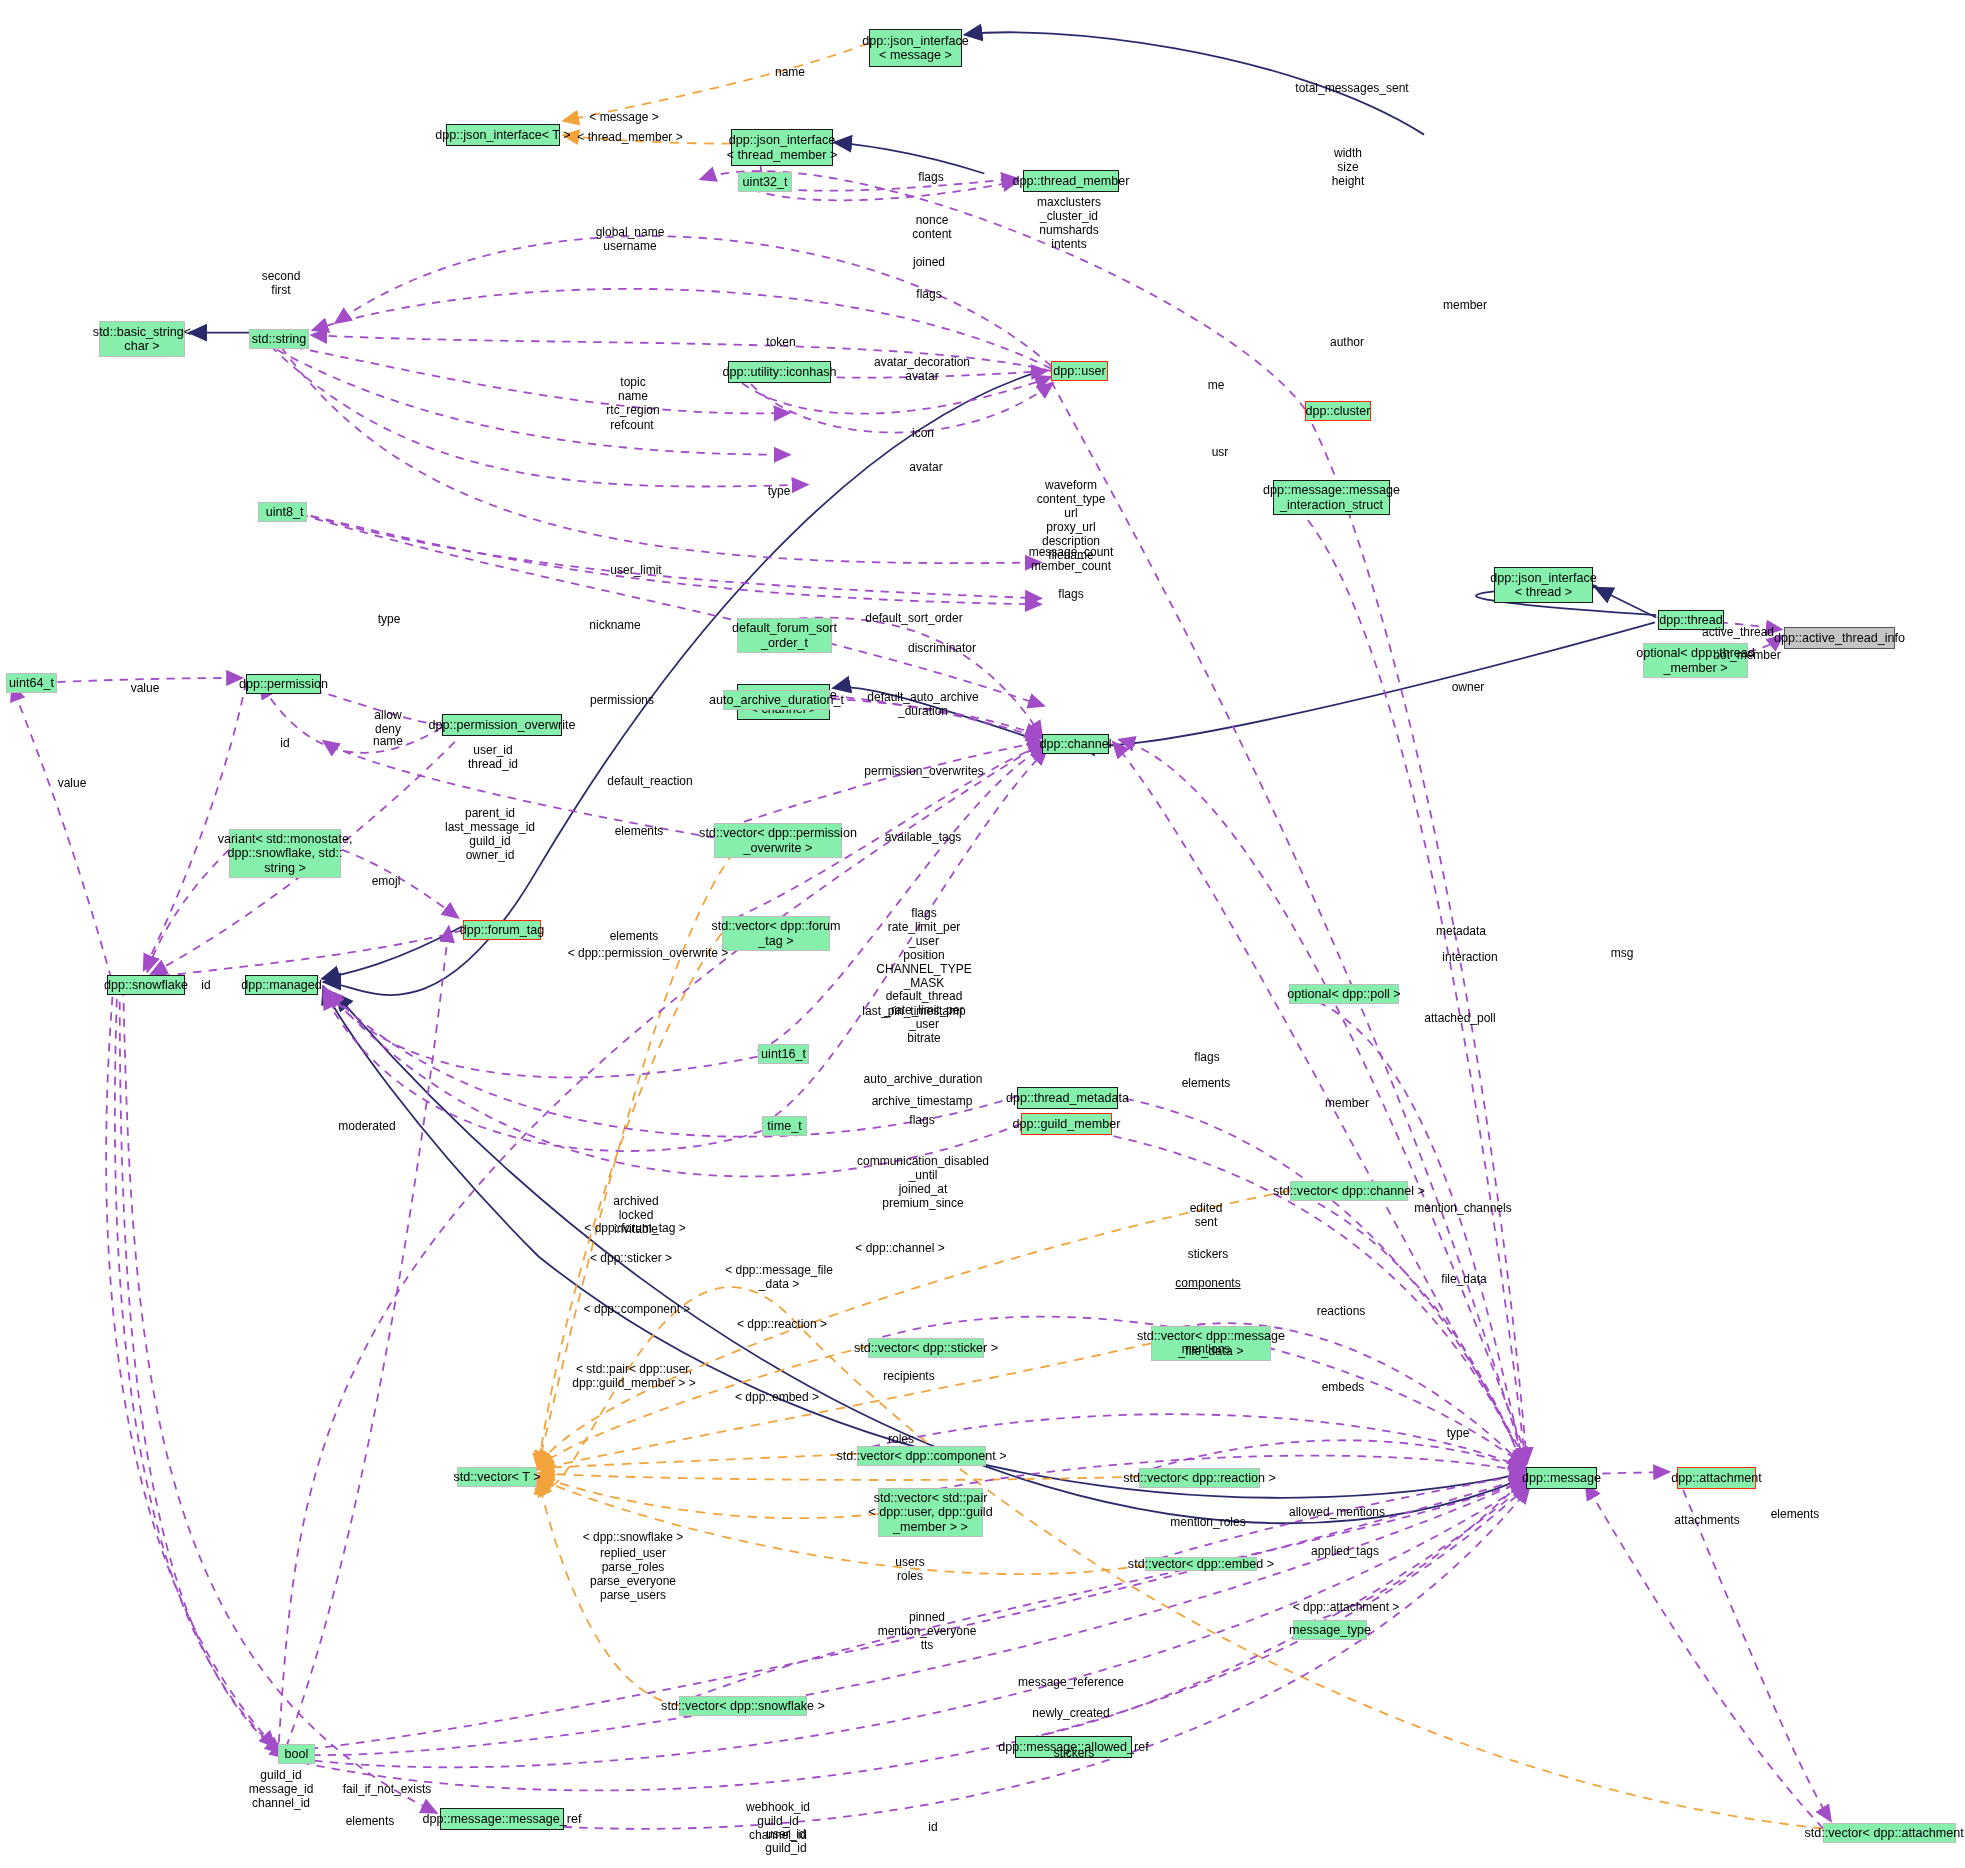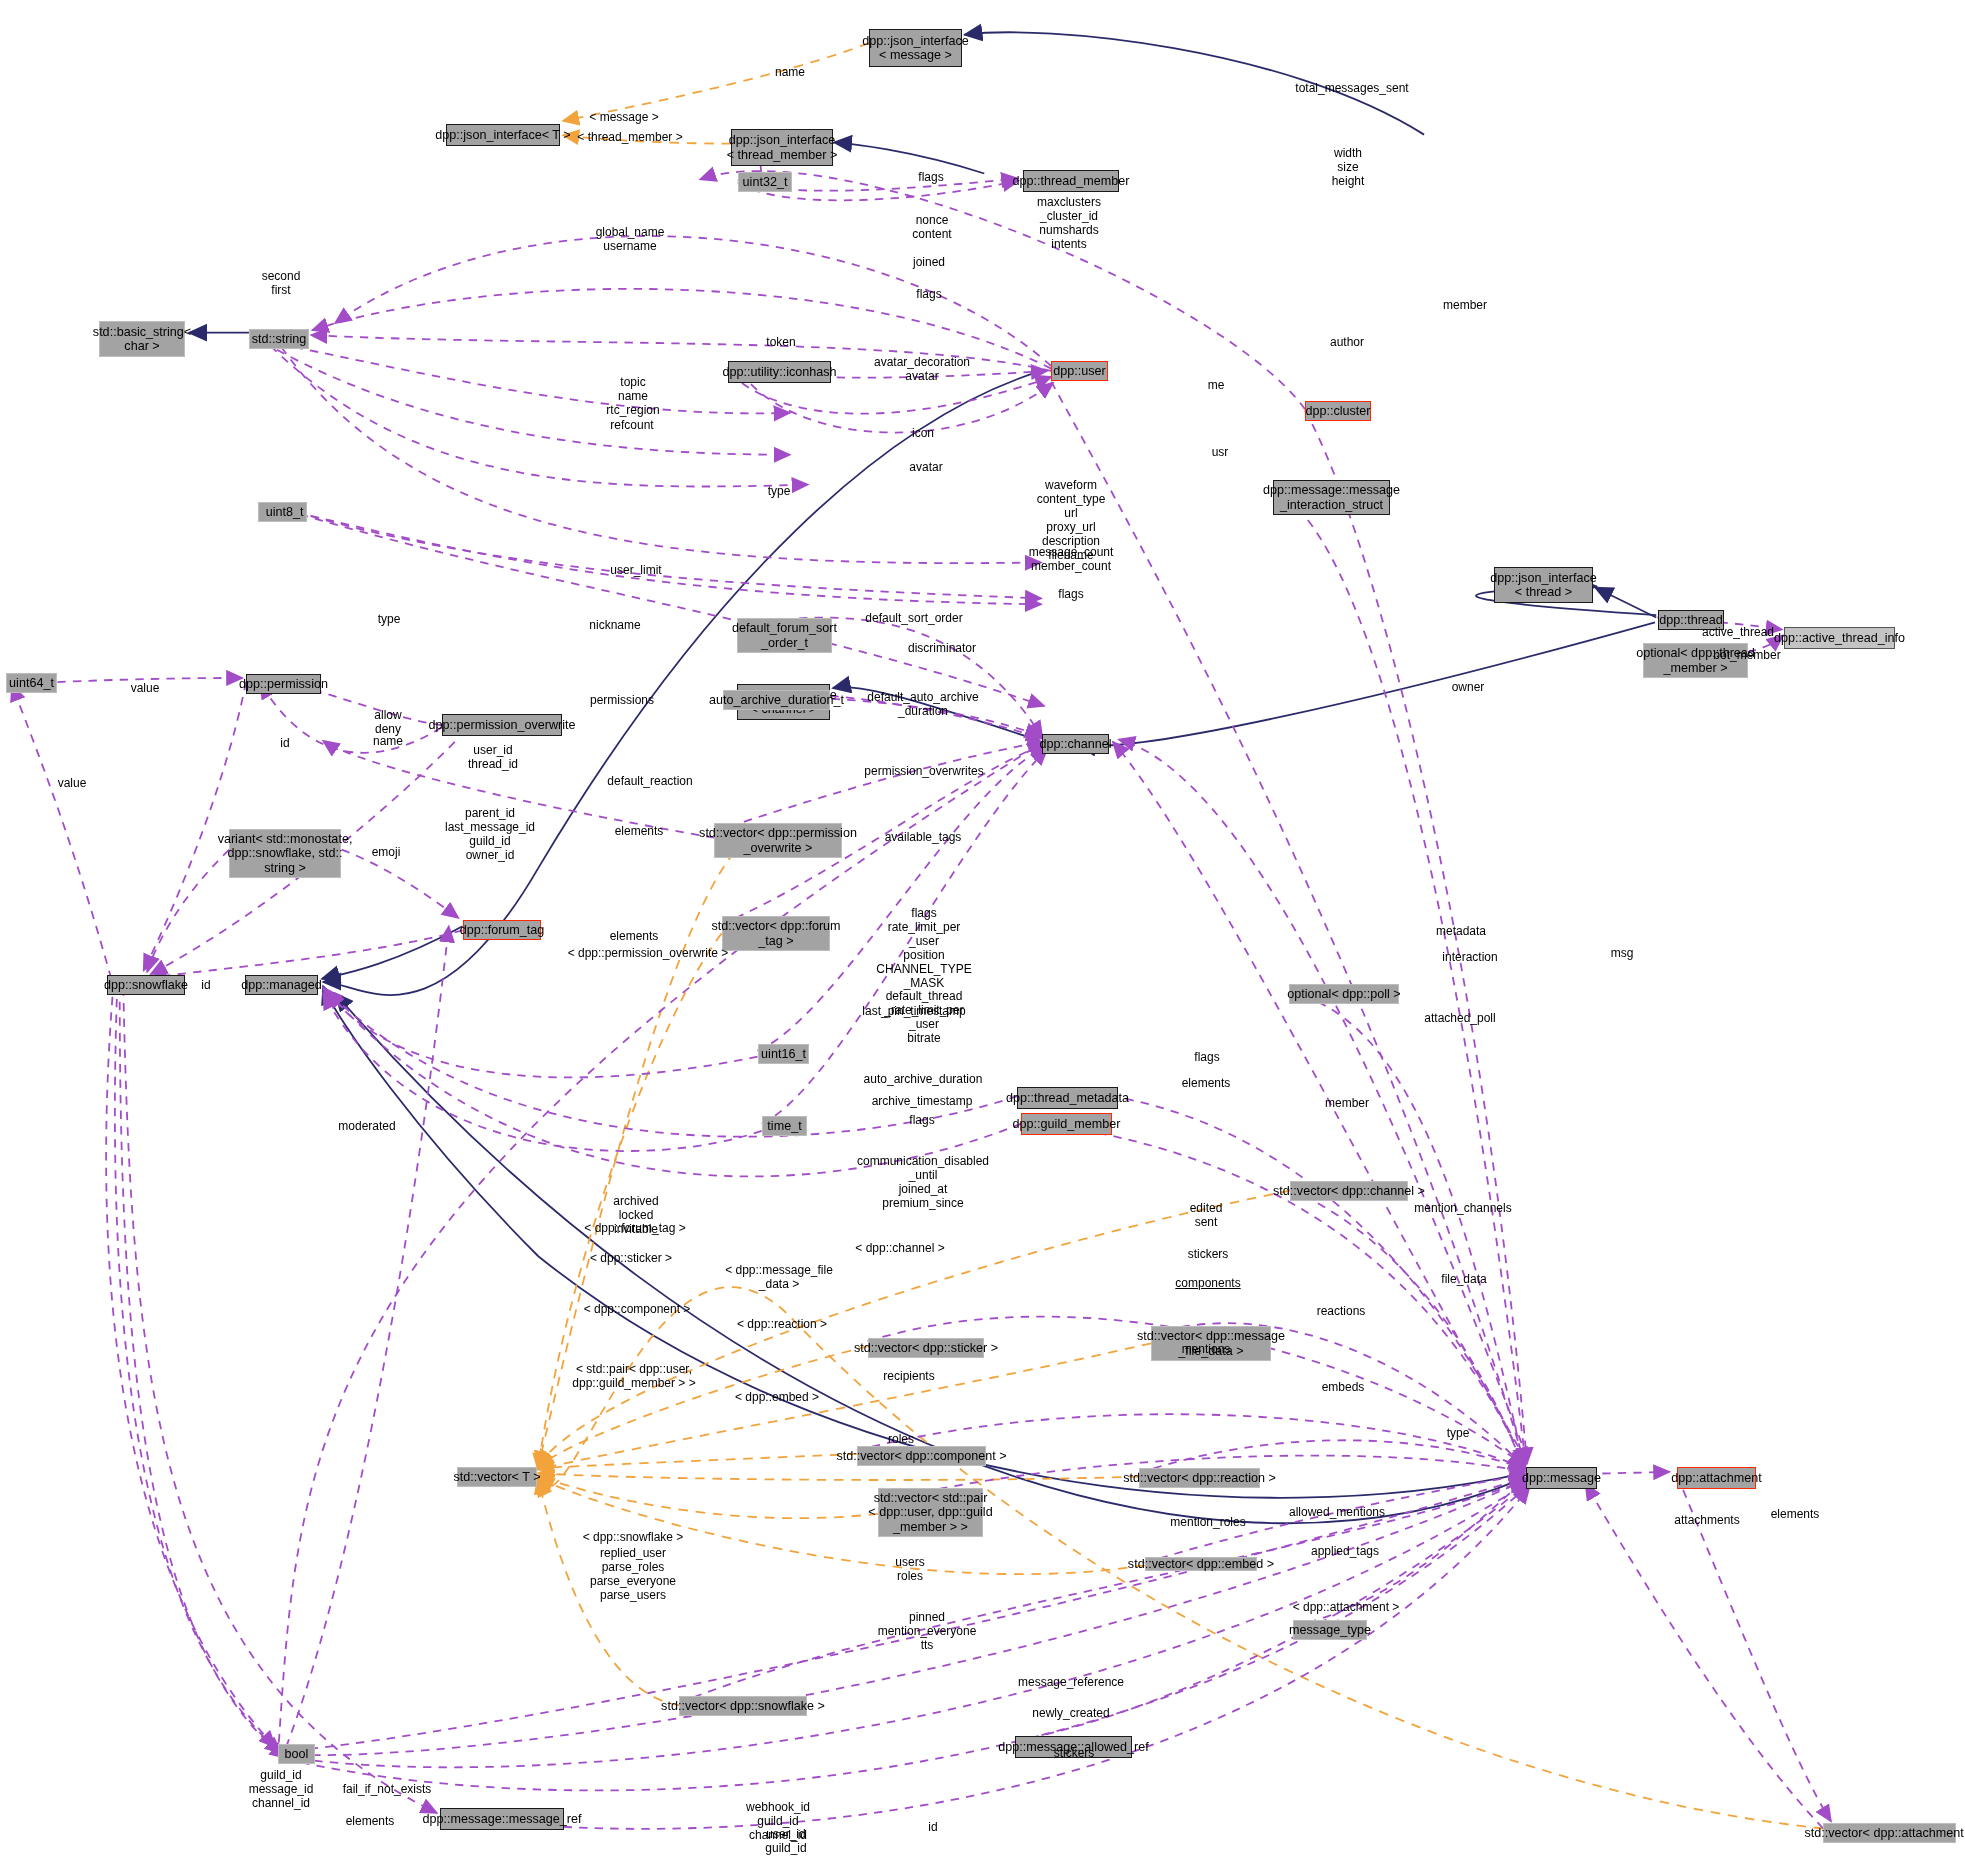--- a/index.html
+++ b/index.html
@@ -1,20 +1,20 @@
 <!DOCTYPE html>
 <html style="font-size:9.6px"><head>
 <meta charset="utf-8">
 <style>
   html,body{margin:0;padding:0;background:#ffffff;}
   #canvas{position:relative;width:1965px;height:1868px;background:#fff;
           font-family:"Liberation Sans","DejaVu Sans",sans-serif;overflow:hidden;}
   svg#edges{position:absolute;left:0;top:0;width:1965px;height:1868px;}
   .node{position:absolute;box-sizing:border-box;display:flex;align-items:center;
-        justify-content:center;text-align:center;background:#a3a3a3;
+        justify-content:center;text-align:center;background:#86efac;
         font-size:12.6px;line-height:1.12;color:#000;white-space:pre;padding:1.2px 3.6px;}
   .node.plain{border:0.6px solid #bdbdbd;}
   .node.cls{border:1.2px solid #1a1a1a;}
   .node.hl{border:1.2px solid #ff2800;}
   .node.cur{border:1.2px solid #555;background:#c4c4c4;}
   .elabel{position:absolute;font-size:12px;line-height:1.16;color:#000;
           text-align:center;white-space:pre;transform:translateX(-50%);}
 </style>
 </head>
 <body>
@@ -272,21 +272,21 @@
 thread_id</div>
       <div class="elabel" style="left: 72px; top: 777px;">value</div>
       <div class="elabel" style="left: 650px; top: 775px;">default_reaction</div>
       <div class="elabel" style="left: 490px; top: 807px;">parent_id
 last_message_id
 guild_id
 owner_id</div>
       <div class="elabel" style="left: 924px; top: 765px;">permission_overwrites</div>
       <div class="elabel" style="left: 639px; top: 825px;">elements</div>
       <div class="elabel" style="left: 923px; top: 831px;">available_tags</div>
-      <div class="elabel" style="left: 386px; top: 846px;">emoji</div>
+      <div class="elabel" style="left: 386px; top: 875px;">emoji</div>
       <div class="elabel" style="left: 924px; top: 907px;">flags
 rate_limit_per
 _user
 position
 CHANNEL_TYPE
 _MASK
 default_thread
 _rate_limit_per
 _user
 bitrate</div>

